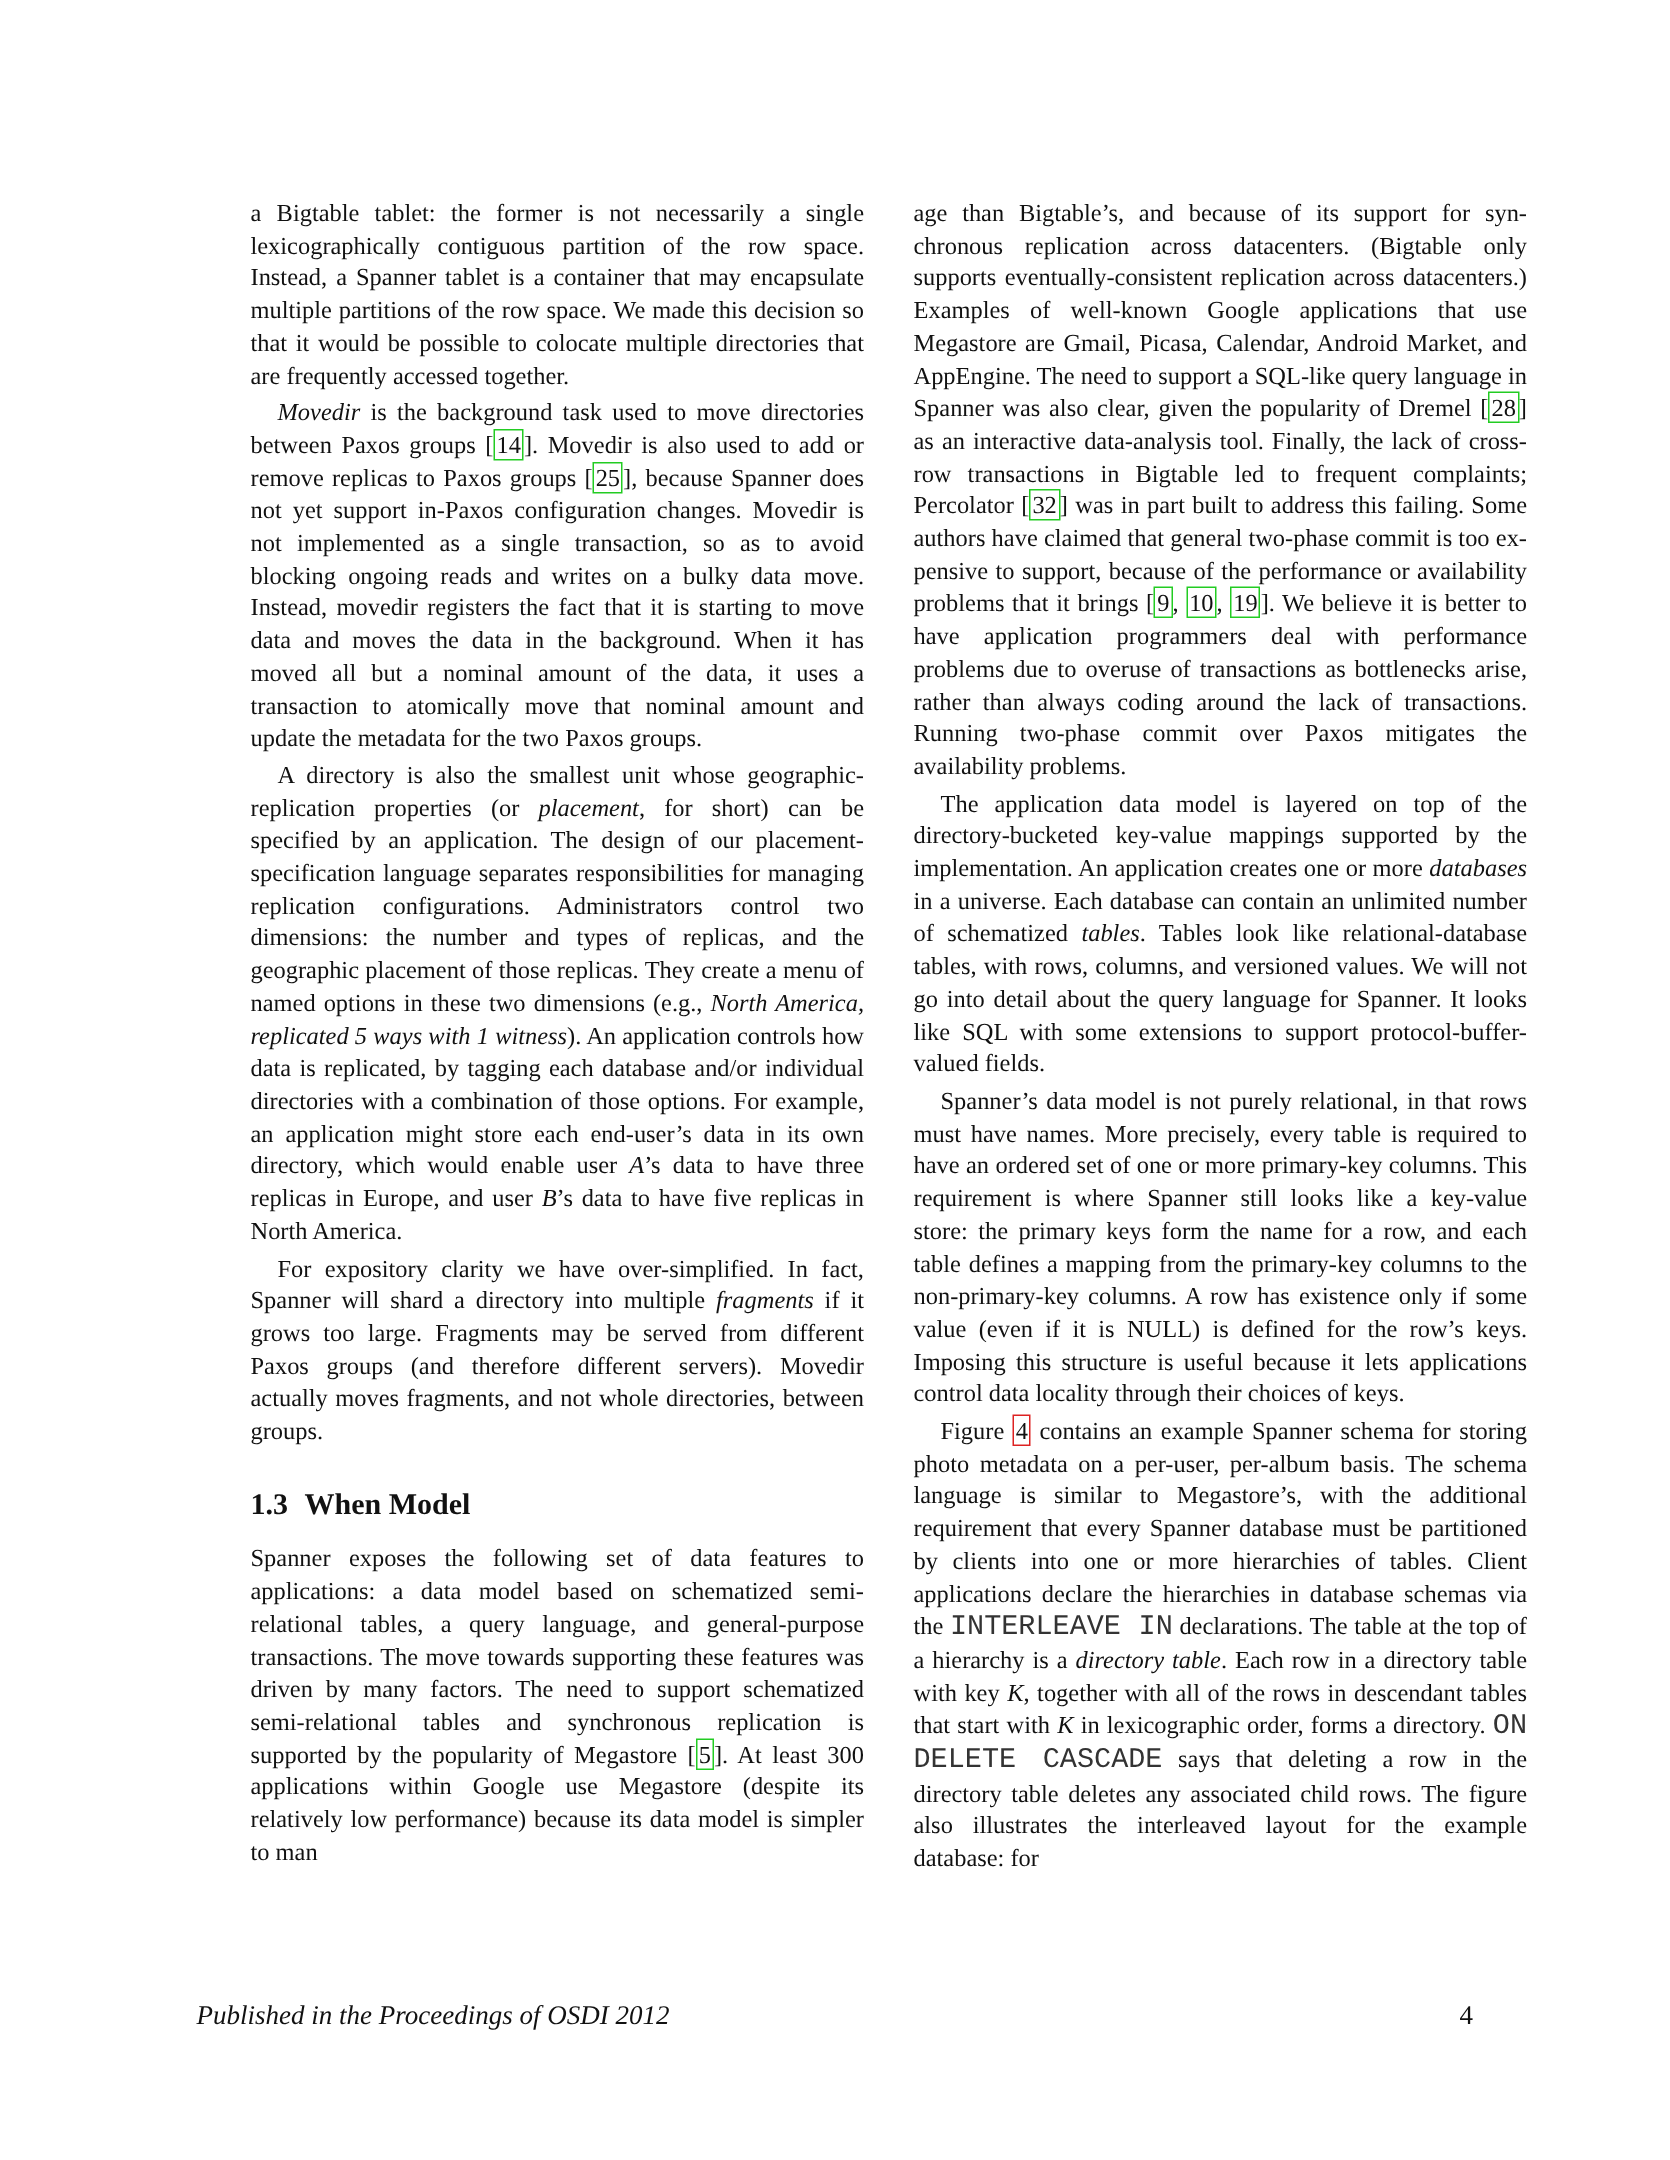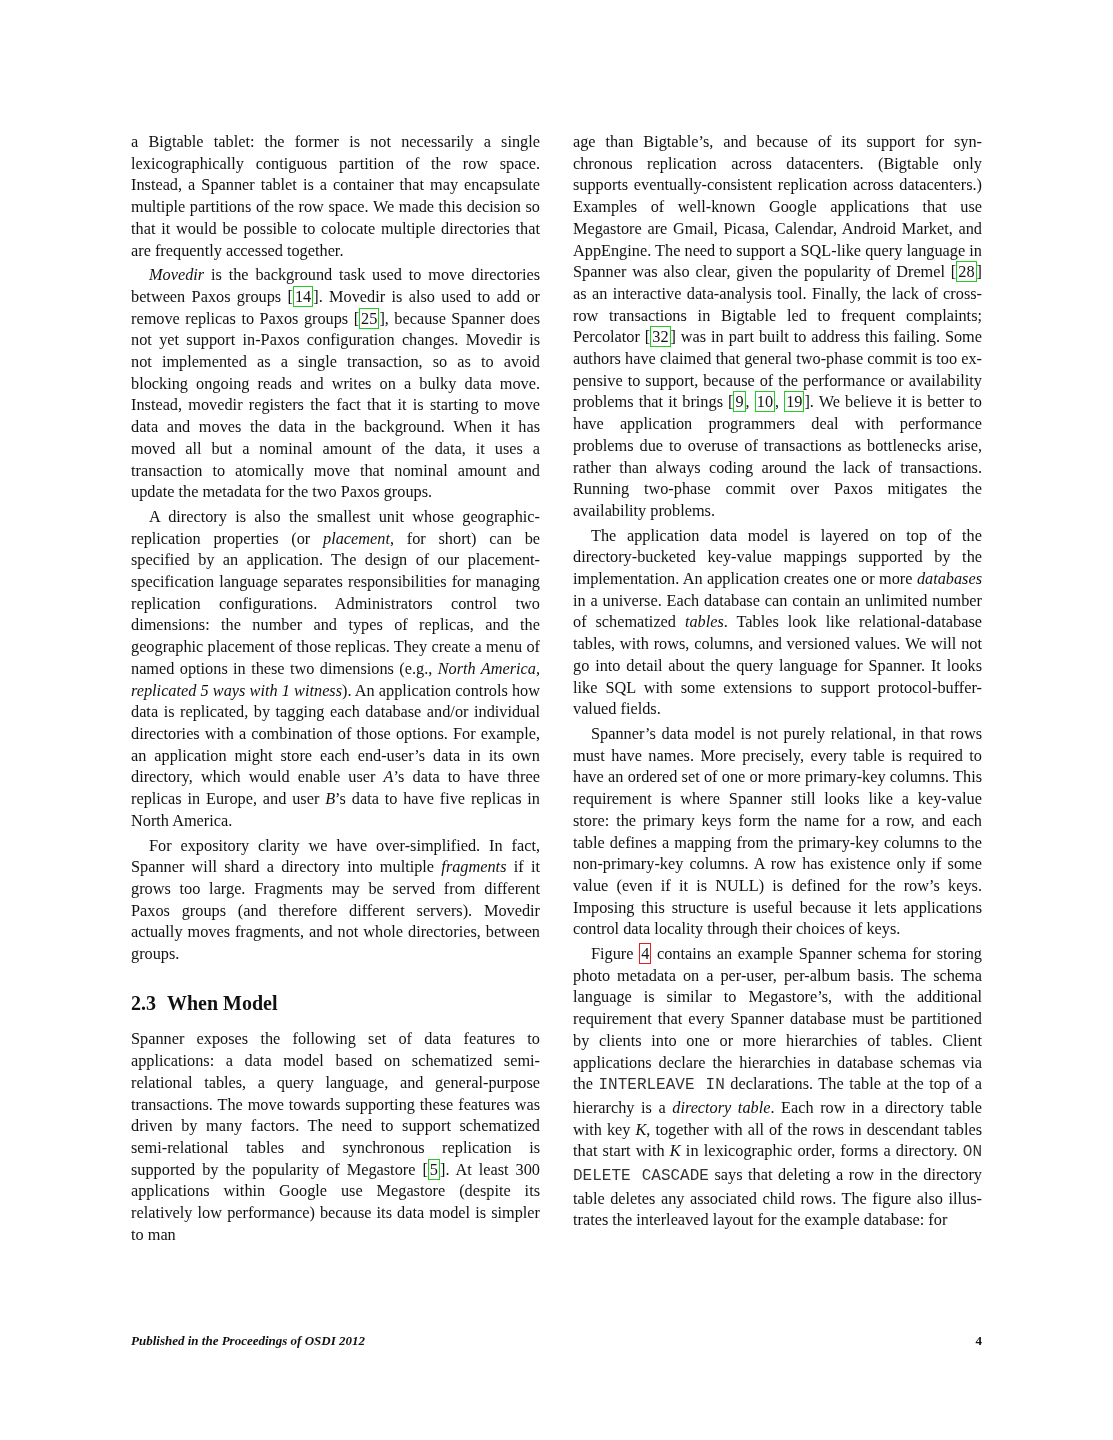--- a/index.html
+++ b/index.html
@@ -1,45 +1,45 @@
 <!DOCTYPE html>
 <html><head>
 <meta charset="utf-8">
 <style>
   html, body { margin: 0; padding: 0; background: #ffffff; }
   body { width: 1113px; height: 1440px; position: relative; overflow: hidden;
          font-family: "Liberation Serif", "DejaVu Serif", serif; color: #111; }
   .col { position: absolute; top: 131px; width: 409px; font-size: 16.3px; line-height: 21.7px;
-         text-align: justify; hyphens: manual; }
+         text-align: justify; hyphens: manual; margin-left: 36px; }
   .col-left { left: 131px; }
   .col-right { left: 573px; }
   .p { margin: 0 0 3px 0; text-indent: 18px; }
   .p.noindent { text-indent: 0; }
   .heading { font-weight: bold; font-size: 20px; margin: 28px 0 14px 0; text-indent: 0; }
   .heading .num { display: inline-block; width: 36px; }
   .cite { border: 1.5px solid #22cc22; padding: 0 1px; font-family: Liberation Serif, serif; }
   .figref { border: 1.5px solid #dd2222; padding: 0 1px; }
-  .mono { font-family: "Liberation Mono", "DejaVu Sans Mono", monospace; font-size: 16px; color: #333; }
-  .footer { position: absolute; top: 1333px; left: 131px; width: 851px; font-size: 13px; font-weight: bold; }
+  .mono { font-family: "Liberation Mono", "DejaVu Sans Mono", monospace; font-size: 19px; color: #333; }
+  .footer { position: absolute; top: 1333px; left: 131px; width: 851px; font-size: 18px; }
   .footer .pub { font-style: italic; }
   .footer .page { position: absolute; right: 0; top: 0; }
 </style>
 </head>
 <body>
 
 <div class="col col-left">
   <p class="p noindent">a Bigtable tablet: the former is not necessarily a single lexicographically contiguous partition of the row space. Instead, a Spanner tablet is a container that may encap­sulate multiple partitions of the row space. We made this decision so that it would be possible to colocate multiple directories that are frequently accessed together.</p>
 
   <p class="p"><em>Movedir</em><span> is the background task used to move direc­tories between Paxos groups [</span><a class="cite">14</a><span>]. Movedir is also used to add or remove replicas to Paxos groups [</span><a class="cite">25</a><span>], be­cause Spanner does not yet support in-Paxos configura­tion changes. Movedir is not implemented as a single transaction, so as to avoid blocking ongoing reads and writes on a bulky data move. Instead, movedir registers the fact that it is starting to move data and moves the data in the background. When it has moved all but a nominal amount of the data, it uses a transaction to atomically move that nominal amount and update the metadata for the two Paxos groups.</span></p>
 
   <p class="p"><span>A directory is also the smallest unit whose geographic-replication properties (or </span><em>placement</em><span>, for short) can be specified by an application. The design of our placement-specification language separates responsibil­ities for managing replication configurations. Adminis­trators control two dimensions: the number and types of replicas, and the geographic placement of those replicas. They create a menu of named options in these two di­mensions (e.g., </span><em>North America, replicated 5 ways with 1 witness</em><span>). An application controls how data is repli­cated, by tagging each database and/or individual direc­tories with a combination of those options. For example, an application might store each end-user’s data in its own directory, which would enable user </span><em>A</em><span>’s data to have three replicas in Europe, and user </span><em>B</em><span>’s data to have five replicas in North America.</span></p>
 
   <p class="p"><span>For expository clarity we have over-simplified. In fact, Spanner will shard a directory into multiple </span><em>fragments</em><span> if it grows too large. Fragments may be served from different Paxos groups (and therefore different servers). Movedir actually moves fragments, and not whole direc­tories, between groups.</span></p>
 
-  <h3 class="heading"><span class="num">2.3</span><span>When Model</span></h3>
+  <h3 class="heading"><span class="num">1.3</span><span>When Model</span></h3>
 
   <p class="p noindent"><span>Spanner exposes the following set of data features to applications: a data model based on schematized semi-relational tables, a query language, and general-purpose transactions. The move towards support­ing these features was driven by many factors. The need to support schematized semi-relational tables and synchronous replication is supported by the popular­ity of Megastore [</span><a class="cite">5</a><span>]. At least 300 applications within Google use Megastore (despite its relatively low per­formance) because its data model is simpler to man­</span></p>
 </div>
 
 <div class="col col-right">
   <p class="p noindent"><span>age than Bigtable’s, and because of its support for syn­chronous replication across datacenters. (Bigtable only supports eventually-consistent replication across data­centers.) Examples of well-known Google applications that use Megastore are Gmail, Picasa, Calendar, Android Market, and AppEngine. The need to support a SQL-like query language in Spanner was also clear, given the popularity of Dremel [</span><a class="cite">28</a><span>] as an interactive data-analysis tool. Finally, the lack of cross-row transactions in Bigtable led to frequent complaints; Percolator [</span><a class="cite">32</a><span>] was in part built to address this failing. Some authors have claimed that general two-phase commit is too ex­pensive to support, because of the performance or avail­ability problems that it brings [</span><a class="cite">9</a><span>, </span><a class="cite">10</a><span>, </span><a class="cite">19</a><span>]. We believe it is better to have application programmers deal with per­formance problems due to overuse of transactions as bot­tlenecks arise, rather than always coding around the lack of transactions. Running two-phase commit over Paxos mitigates the availability problems.</span></p>
 
   <p class="p"><span>The application data model is layered on top of the directory-bucketed key-value mappings supported by the implementation. An application creates one or more </span><em>databases</em><span> in a universe. Each database can contain an unlimited number of schematized </span><em>tables</em><span>. Tables look like relational-database tables, with rows, columns, and versioned values. We will not go into detail about the query language for Spanner. It looks like SQL with some extensions to support protocol-buffer-valued fields.</span></p>
 
   <p class="p">Spanner’s data model is not purely relational, in that rows must have names. More precisely, every table is re­quired to have an ordered set of one or more primary-key columns. This requirement is where Spanner still looks like a key-value store: the primary keys form the name for a row, and each table defines a mapping from the primary-key columns to the non-primary-key columns. A row has existence only if some value (even if it is NULL) is defined for the row’s keys. Imposing this struc­ture is useful because it lets applications control data lo­cality through their choices of keys.</p>

